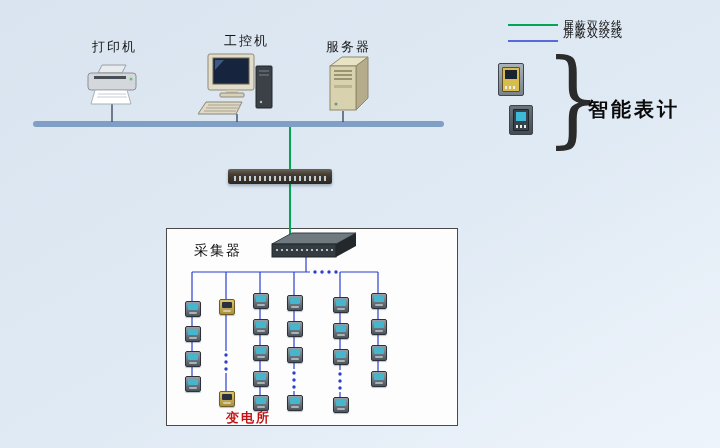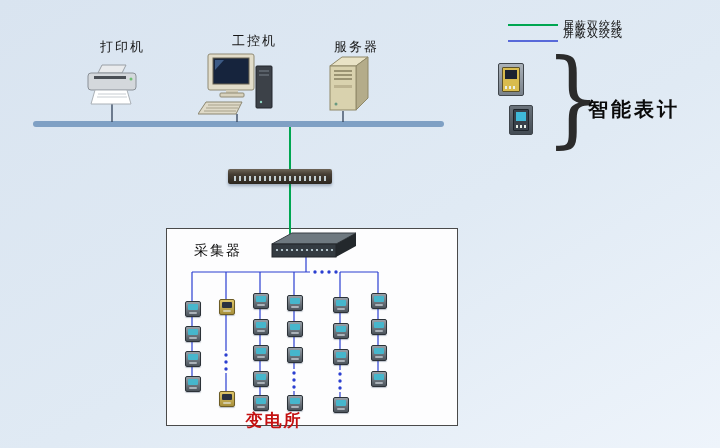--- a/index.html
+++ b/index.html
@@ -2,31 +2,31 @@
 <html><head>
 <meta charset="utf-8">
 <style>
   html,body{margin:0;padding:0;background:#c9d5e2;}
   .stage{
     position:relative;width:720px;height:448px;overflow:hidden;
     background:linear-gradient(150deg,#d9e4f0 0%,#e0eaf4 55%,#eef4fb 100%);
     font-family:"Liberation Serif","DejaVu Serif",serif;
   }
   svg.wires{position:absolute;left:0;top:0;z-index:2;pointer-events:none;}
-  .dev-label{position:absolute;font-size:13px;color:#161616;letter-spacing:2px;z-index:3;margin-left:8px;}
+  .dev-label{position:absolute;font-size:13px;color:#161616;letter-spacing:2px;z-index:3;}
   .legend-label{position:absolute;font-size:11px;color:#101010;letter-spacing:1px;z-index:3;}
   .smart-label{position:absolute;font-size:20px;font-weight:bold;color:#0a0a0a;letter-spacing:3px;z-index:3;}
   .brace{position:absolute;left:540px;top:46px;font-size:104px;line-height:1;color:#2b2b2b;
          transform:scaleX(.85);z-index:3;font-family:"DejaVu Serif",serif;}
   .box{position:absolute;left:166px;top:228px;width:290px;height:196px;background:#fdfdfe;
        border:1px solid #4a4a4a;z-index:1;}
   .collector-label{position:absolute;left:194px;top:242px;font-size:14px;font-weight:normal;
        color:#0a0a0a;letter-spacing:2px;z-index:3;}
-  .substation-label{position:absolute;left:226px;top:409px;width:96px;text-align:center;
-       font-size:17px;font-weight:bold;letter-spacing:2px;z-index:3;}
+  .substation-label{position:absolute;left:226px;top:409px;width:96px;text-align:left;
+       font-size:13px;font-weight:bold;letter-spacing:2px;z-index:3;}
   .icon{position:absolute;z-index:3;}
   .switch{position:absolute;left:228px;top:169px;width:104px;height:15px;z-index:3;border-radius:2px;
        background:linear-gradient(180deg,#6d6457 0%,#463e34 35%,#2d2720 100%);
        box-shadow:0 2px 3px rgba(40,60,90,.35);}
   .switch .ports{position:absolute;left:6px;right:6px;bottom:3px;height:5px;opacity:.85;
        background:repeating-linear-gradient(90deg,#d9e8ef 0 2px,rgba(0,0,0,0) 2px 5px);}
   .meter{position:absolute;width:14px;height:14px;z-index:3;border-radius:2px;
        background:linear-gradient(180deg,#97a0a8,#4c545c);border:1px solid #2c3238;
        box-shadow:0 1px 1px rgba(30,50,80,.3);}
   .meter::before{content:"";position:absolute;left:2px;right:2px;top:2px;height:6px;

